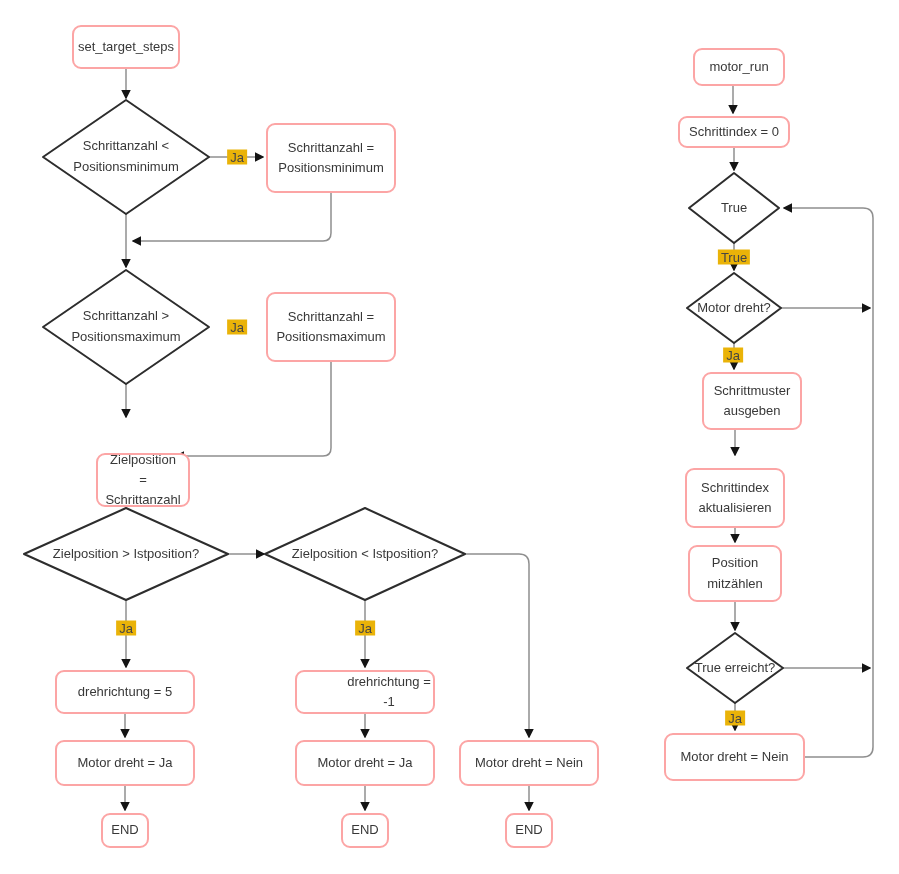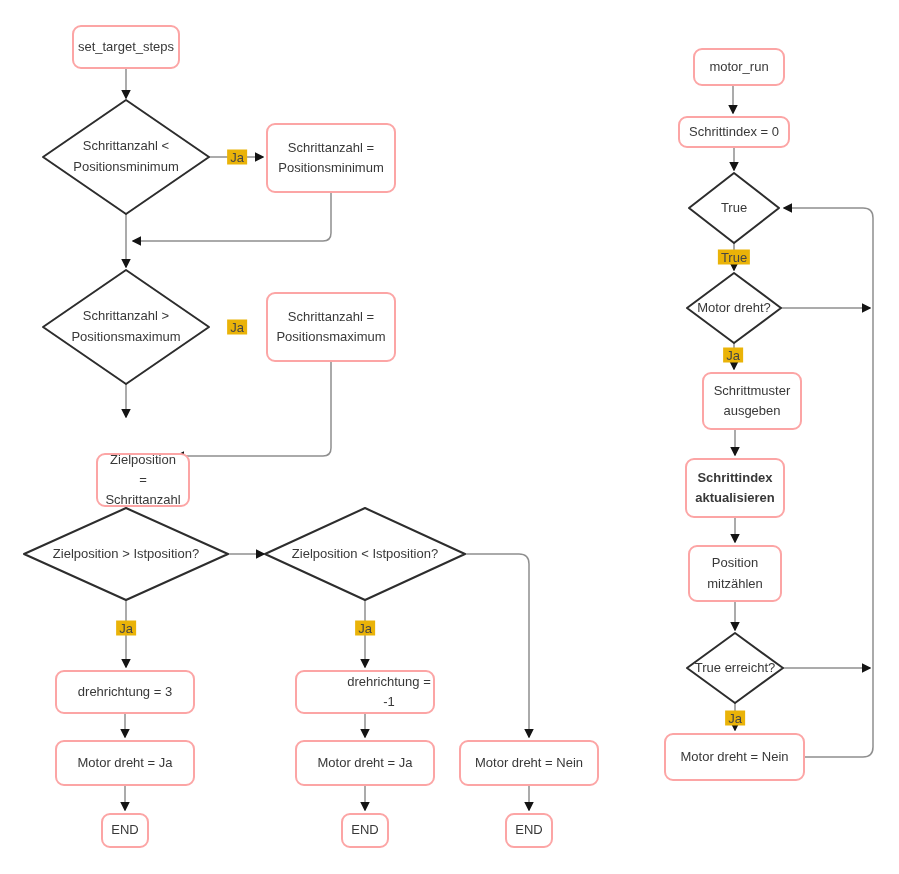--- a/index.html
+++ b/index.html
@@ -131,21 +131,21 @@
 Positionsmaximum</div>
 
   <div class="node" style="left:96px; top:421px; width:94px; height:54px;margin-top:32px;">Zielposition
 =
 Schrittanzahl</div>
 
   <div class="dlabel" style="left:126px; top:554px;">Zielposition &gt; Istposition?</div>
 
   <div class="dlabel" style="left:365px; top:554px;">Zielposition &lt; Istposition?</div>
 
-  <div class="node" style="left:55px; top:670px; width:140px; height:44px;">drehrichtung = 3</div>
+  <div class="node" style="left:55px; top:670px; width:140px; height:44px;">drehrichtung = 5</div>
 
   <div class="node" style="left:55px; top:740px; width:140px; height:46px;">Motor dreht = Ja</div>
 
   <div class="node" style="left:101px; top:813px; width:48px; height:35px;">END</div>
 
   <div class="node" style="left:295px; top:670px; width:140px; height:44px;padding-left:48px;">drehrichtung = -1</div>
 
   <div class="node" style="left:295px; top:740px; width:140px; height:46px;">Motor dreht = Ja</div>
 
   <div class="node" style="left:341px; top:813px; width:48px; height:35px;">END</div>
@@ -167,21 +167,21 @@
 
   <div class="elabel" style="left:734px; top:257px;">True</div>
 
   <div class="dlabel" style="left:734px; top:308px;">Motor dreht?</div>
 
   <div class="elabel" style="left:733px; top:355px;">Ja</div>
 
   <div class="node" style="left:702px; top:372px; width:100px; height:58px;">Schrittmuster
 ausgeben</div>
 
-  <div class="node" style="left:685px; top:458px; width:100px; height:60px;font-weight:bold;">Schrittindex
+  <div class="node" style="left:685px; top:468px; width:100px; height:60px;">Schrittindex
 aktualisieren</div>
 
   <div class="node" style="left:688px; top:545px; width:94px; height:57px;">Position
 mitzählen</div>
 
   <div class="dlabel" style="left:735px; top:668px;">True erreicht?</div>
 
   <div class="elabel" style="left:735px; top:718px;">Ja</div>
 
   <div class="node" style="left:664px; top:733px; width:141px; height:48px;">Motor dreht = Nein</div>

